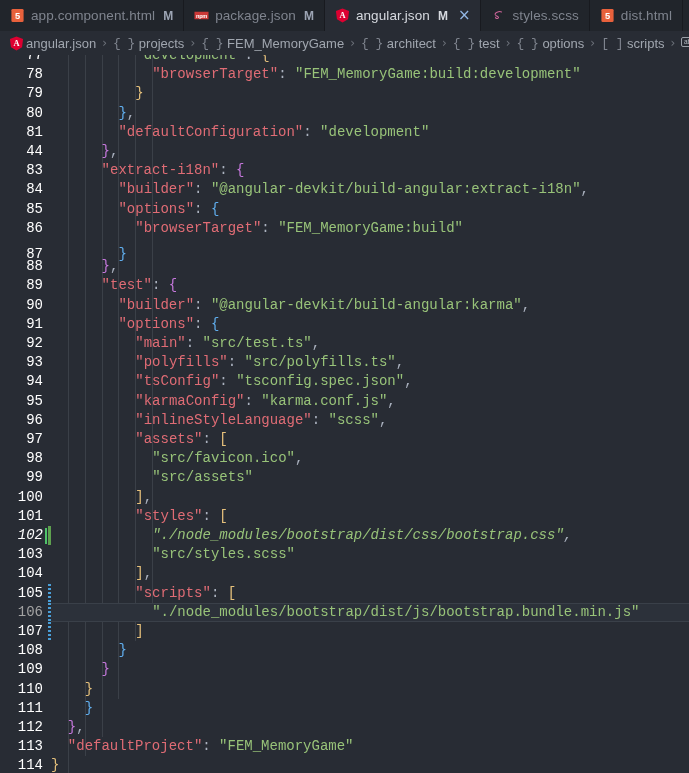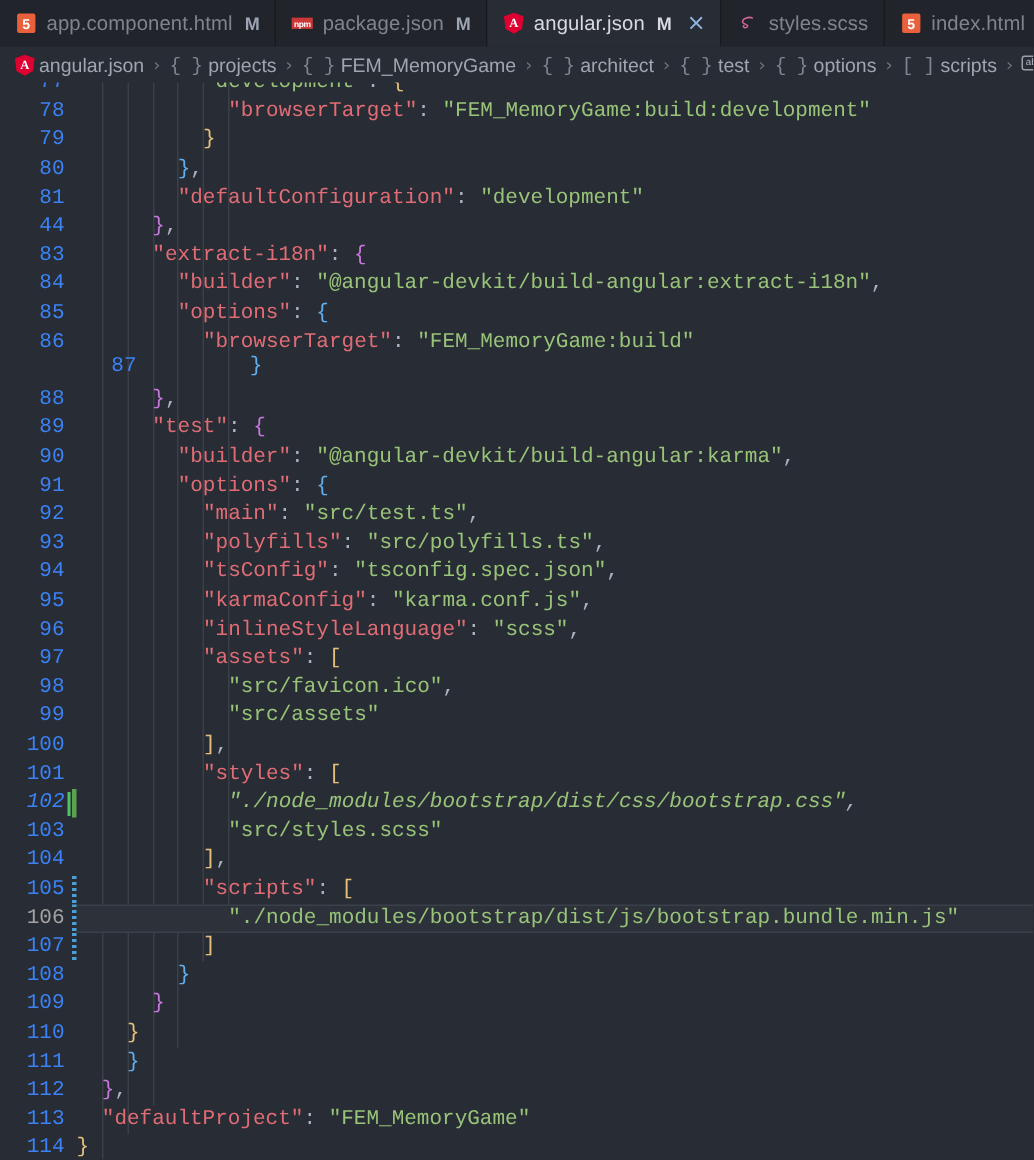--- a/index.html
+++ b/index.html
@@ -123,21 +123,21 @@
     left: 51px; right: 0; top: 0; bottom: 0;
     background: #2c313a;
     border-top: 1px solid #3a4049;
     border-bottom: 1px solid #3a4049;
     pointer-events: none;
   }
   .lnum {
     position: absolute;
     left: 0; width: 43px;
     text-align: right;
-    color: #3b82f6;
+    color: #ffffff;
     font-size: 14px;
     font-family: "Liberation Mono", monospace;
   }
   .row.active .lnum { color: #a3a3a3; }
   .code {
     position: absolute;
     left: 51px;
     white-space: pre;
   }
 
@@ -211,21 +211,21 @@
       <svg viewBox="0 0 16 16" class="ficon">
         <path d="M11.2 4.3c-1.1-.6-3.1-.5-4.7.2-1.2.5-2.1 1.3-2.2 2.1-.1.9.7 1.5 1.9 2 .8.4 1.7.7 1.8 1.3.1.5-.4 1-1.2 1.2-.9.2-1.7-.1-1.9-.6-.1-.3.1-.6.3-.8" fill="none" stroke="#cf649a" stroke-width="1.1" stroke-linecap="round"></path>
       </svg>
       <span class="tname">styles.scss</span>
     </div>
     <div class="tab">
       <svg viewBox="0 0 16 16" class="ficon">
         <rect x="1.5" y="1" width="13" height="14" rx="1.5" fill="#e8613c"></rect>
         <text x="8" y="12" font-family="Liberation Sans, sans-serif" font-size="10" font-weight="bold" fill="#fff" text-anchor="middle">5</text>
       </svg>
-      <span class="tname">index.html</span>
+      <span class="tname">dist.html</span>
     </div>
   </div>
 
 <div id="breadcrumbs">
     <svg viewBox="0 0 16 16" class="ficon">
       <path d="M8 0.6 L15 3.1 L13.9 12 L8 15.4 L2.1 12 L1 3.1 Z" fill="#dd0031"></path>
       <text x="8" y="11" font-family="Liberation Serif, serif" font-size="9" font-weight="bold" fill="#fff" text-anchor="middle">A</text>
     </svg>
     <span class="crumb">
       <span class="ctext">angular.json</span>
@@ -280,21 +280,21 @@
       <div class="row" style="top: 0px; position: absolute; left: 0px; right: 0px; overflow: hidden;"><span class="lnum">77</span><span class="code" style="left: 135.3px;"><span class="t-str">"development"</span><span class="t-punct">: </span><span class="b3">{</span></span></div>
       <div class="row" style="top: 19.2px; position: absolute; left: 0px; right: 0px;"><span class="lnum">78</span><span class="code" style="left: 152.16px;"><span class="t-key">"browserTarget"</span><span class="t-punct">: </span><span class="t-str">"FEM_MemoryGame:build:development"</span></span></div>
       <div class="row" style="top: 38.4px; position: absolute; left: 0px; right: 0px;"><span class="lnum">79</span><span class="code" style="left: 135.3px;"><span class="b3">}</span></span></div>
       <div class="row" style="top: 57.6px; position: absolute; left: 0px; right: 0px;"><span class="lnum">80</span><span class="code" style="left: 118.44px;"><span class="b2">}</span><span class="t-punct">,</span></span></div>
       <div class="row" style="top: 76.8px; position: absolute; left: 0px; right: 0px;"><span class="lnum">81</span><span class="code" style="left: 118.44px;"><span class="t-key">"defaultConfiguration"</span><span class="t-punct">: </span><span class="t-str">"development"</span></span></div>
       <div class="row" style="top: 96px; position: absolute; left: 0px; right: 0px;"><span class="lnum">44</span><span class="code" style="left: 101.58px;"><span class="b1">}</span><span class="t-punct">,</span></span></div>
       <div class="row" style="top: 115.2px; position: absolute; left: 0px; right: 0px;"><span class="lnum">83</span><span class="code" style="left: 101.58px;"><span class="t-key">"extract-i18n"</span><span class="t-punct">: </span><span class="b1">{</span></span></div>
       <div class="row" style="top: 134.4px; position: absolute; left: 0px; right: 0px;"><span class="lnum">84</span><span class="code" style="left: 118.44px;"><span class="t-key">"builder"</span><span class="t-punct">: </span><span class="t-str">"@angular-devkit/build-angular:extract-i18n"</span><span class="t-punct">,</span></span></div>
       <div class="row" style="top: 153.6px; position: absolute; left: 0px; right: 0px;"><span class="lnum">85</span><span class="code" style="left: 118.44px;"><span class="t-key">"options"</span><span class="t-punct">: </span><span class="b2">{</span></span></div>
       <div class="row" style="top: 172.8px; position: absolute; left: 0px; right: 0px;"><span class="lnum">86</span><span class="code" style="left: 135.3px;"><span class="t-key">"browserTarget"</span><span class="t-punct">: </span><span class="t-str">"FEM_MemoryGame:build"</span></span></div>
-      <div class="row" style="top: 189px; position: absolute; left: 0px; right: 0px; margin-left: 48px;"><span class="lnum">87</span><span class="code" style="left: 118.44px;"><span class="b2">}</span></span></div>
+      <div class="row" style="top: 199px; position: absolute; left: 0px; right: 0px;"><span class="lnum">87</span><span class="code" style="left: 118.44px;"><span class="b2">}</span></span></div>
       <div class="row" style="top: 211.2px; position: absolute; left: 0px; right: 0px;"><span class="lnum">88</span><span class="code" style="left: 101.58px;"><span class="b1">}</span><span class="t-punct">,</span></span></div>
       <div class="row" style="top: 230.4px; position: absolute; left: 0px; right: 0px;"><span class="lnum">89</span><span class="code" style="left: 101.58px;"><span class="t-key">"test"</span><span class="t-punct">: </span><span class="b1">{</span></span></div>
       <div class="row" style="top: 249.6px; position: absolute; left: 0px; right: 0px;"><span class="lnum">90</span><span class="code" style="left: 118.44px;"><span class="t-key">"builder"</span><span class="t-punct">: </span><span class="t-str">"@angular-devkit/build-angular:karma"</span><span class="t-punct">,</span></span></div>
       <div class="row" style="top: 268.8px; position: absolute; left: 0px; right: 0px;"><span class="lnum">91</span><span class="code" style="left: 118.44px;"><span class="t-key">"options"</span><span class="t-punct">: </span><span class="b2">{</span></span></div>
       <div class="row" style="top: 288px; position: absolute; left: 0px; right: 0px;"><span class="lnum">92</span><span class="code" style="left: 135.3px;"><span class="t-key">"main"</span><span class="t-punct">: </span><span class="t-str">"src/test.ts"</span><span class="t-punct">,</span></span></div>
       <div class="row" style="top: 307.2px; position: absolute; left: 0px; right: 0px;"><span class="lnum">93</span><span class="code" style="left: 135.3px;"><span class="t-key">"polyfills"</span><span class="t-punct">: </span><span class="t-str">"src/polyfills.ts"</span><span class="t-punct">,</span></span></div>
       <div class="row" style="top: 326.4px; position: absolute; left: 0px; right: 0px;"><span class="lnum">94</span><span class="code" style="left: 135.3px;"><span class="t-key">"tsConfig"</span><span class="t-punct">: </span><span class="t-str">"tsconfig.spec.json"</span><span class="t-punct">,</span></span></div>
       <div class="row" style="top: 345.6px; position: absolute; left: 0px; right: 0px;"><span class="lnum">95</span><span class="code" style="left: 135.3px;"><span class="t-key">"karmaConfig"</span><span class="t-punct">: </span><span class="t-str">"karma.conf.js"</span><span class="t-punct">,</span></span></div>
       <div class="row" style="top: 364.8px; position: absolute; left: 0px; right: 0px;"><span class="lnum">96</span><span class="code" style="left: 135.3px;"><span class="t-key">"inlineStyleLanguage"</span><span class="t-punct">: </span><span class="t-str">"scss"</span><span class="t-punct">,</span></span></div>
       <div class="row" style="top: 384px; position: absolute; left: 0px; right: 0px;"><span class="lnum">97</span><span class="code" style="left: 135.3px;"><span class="t-key">"assets"</span><span class="t-punct">: </span><span class="b3">[</span></span></div>

